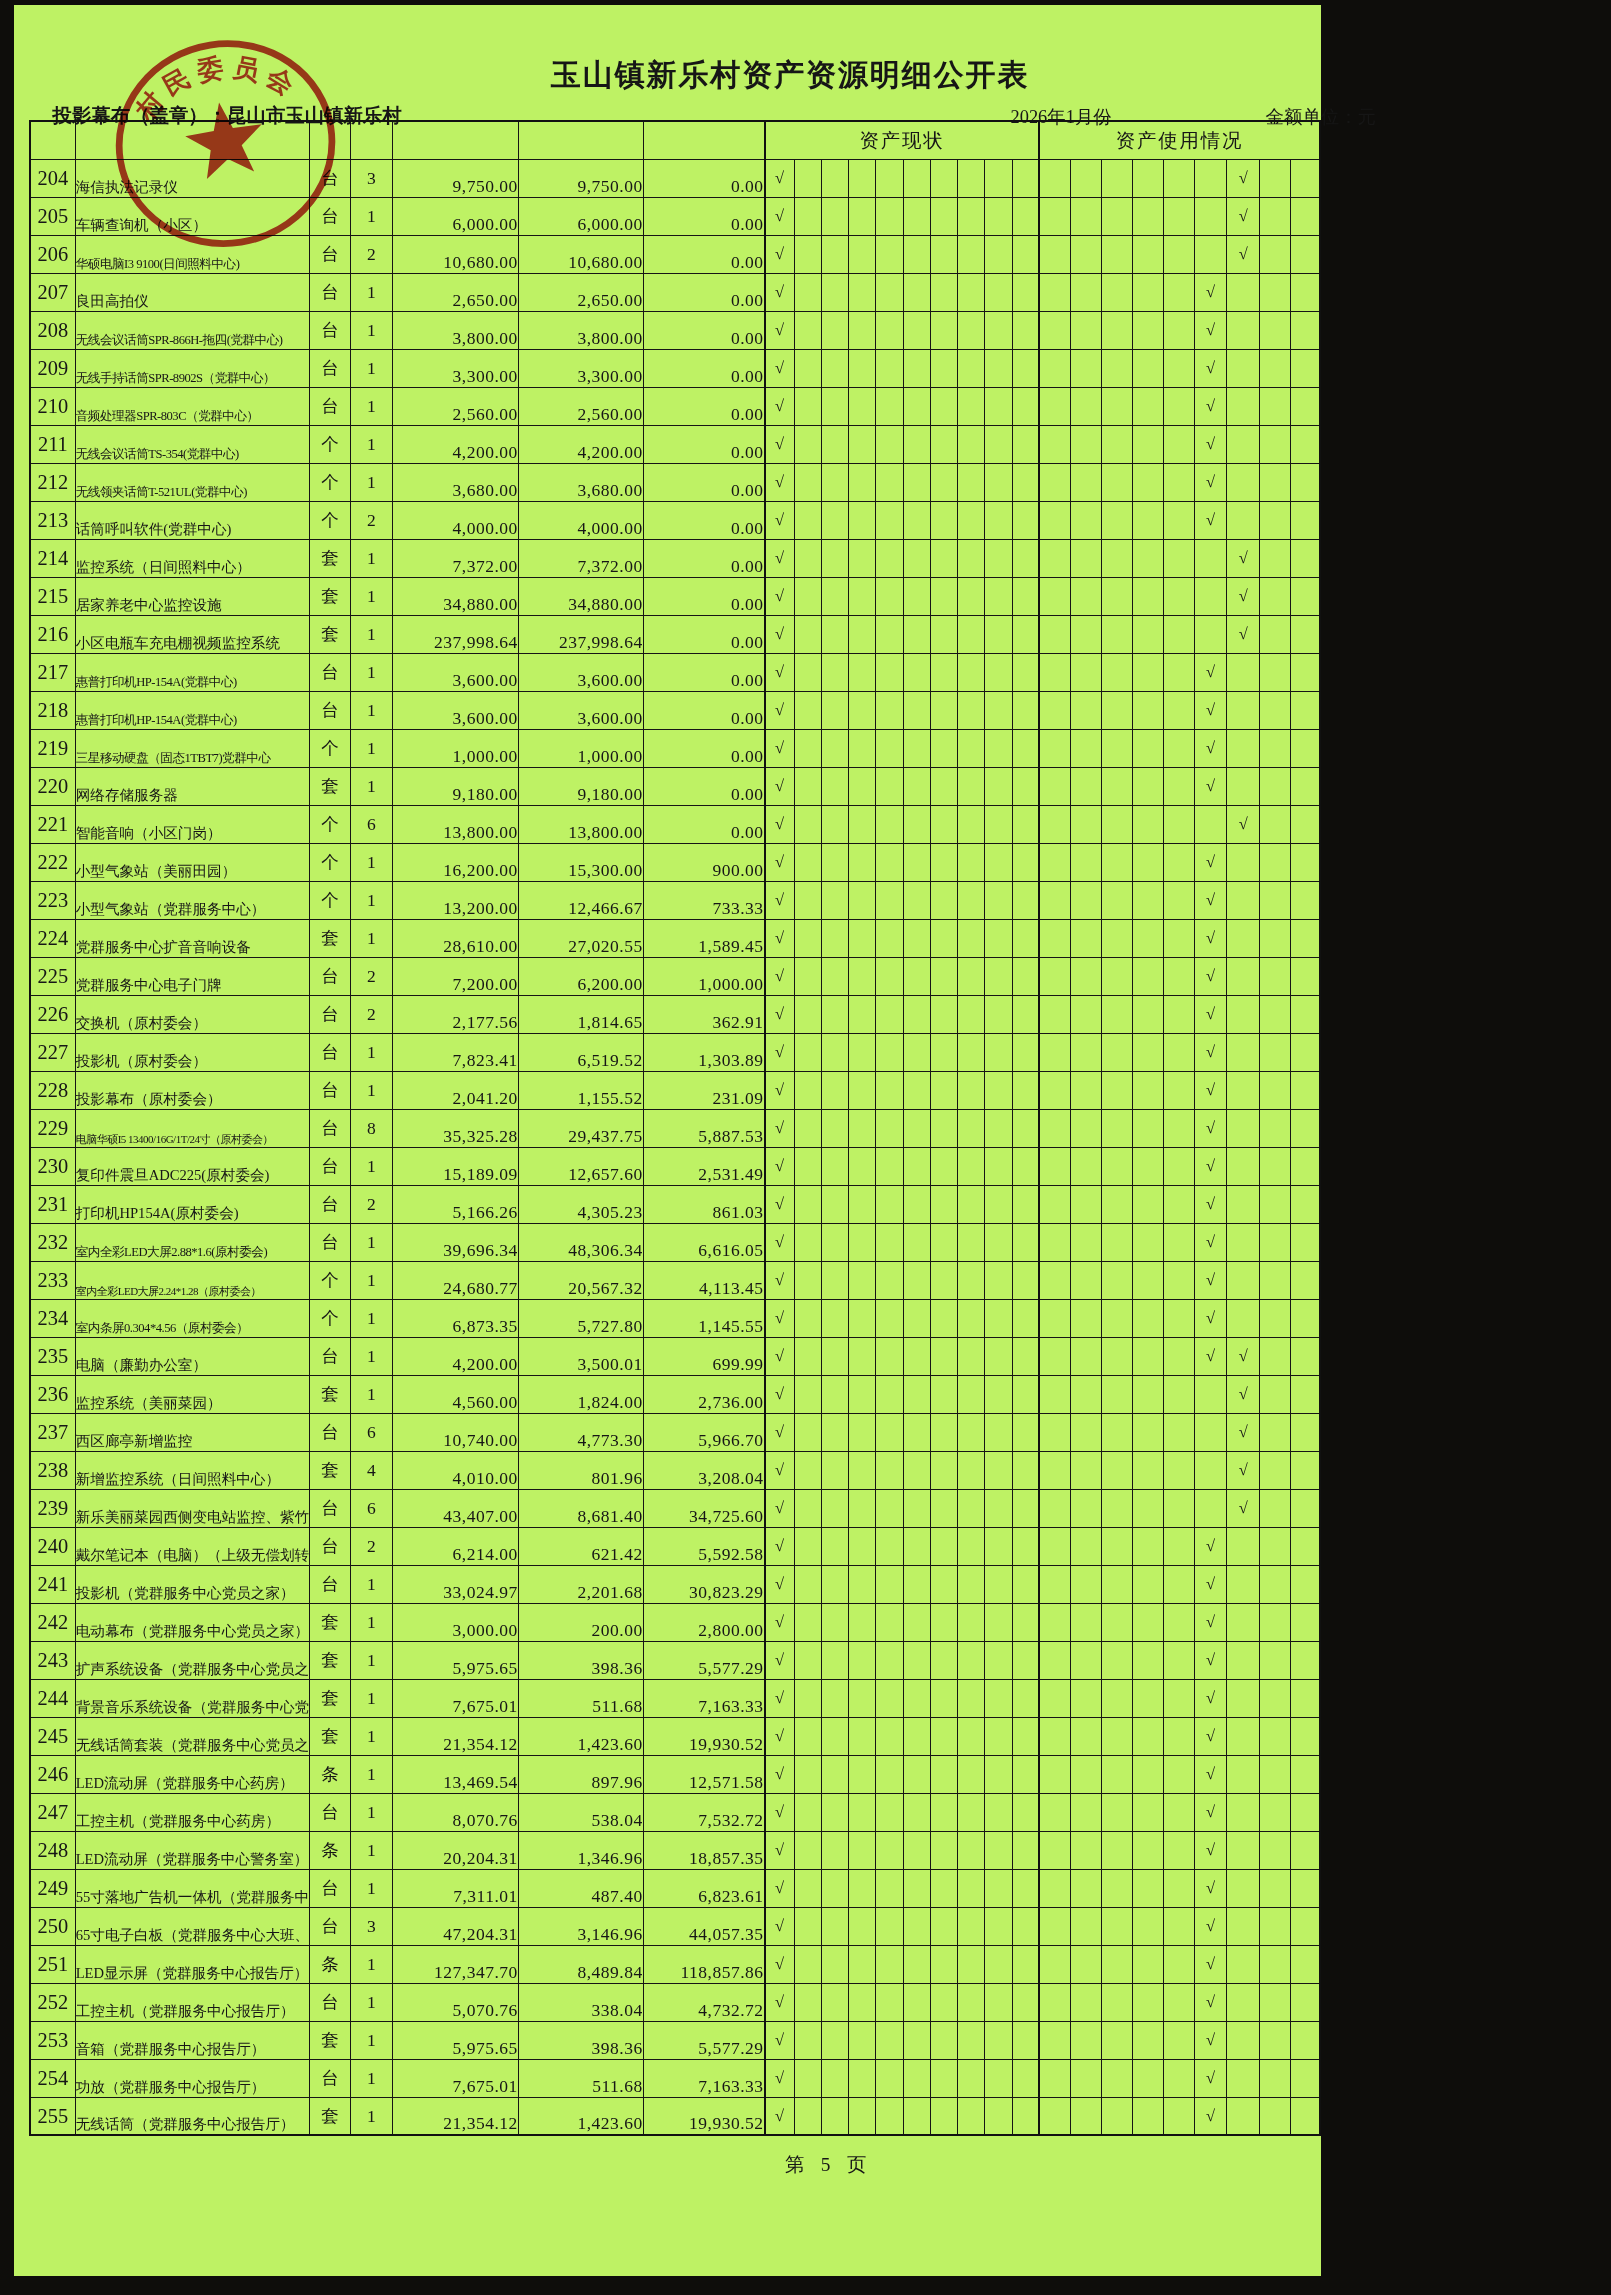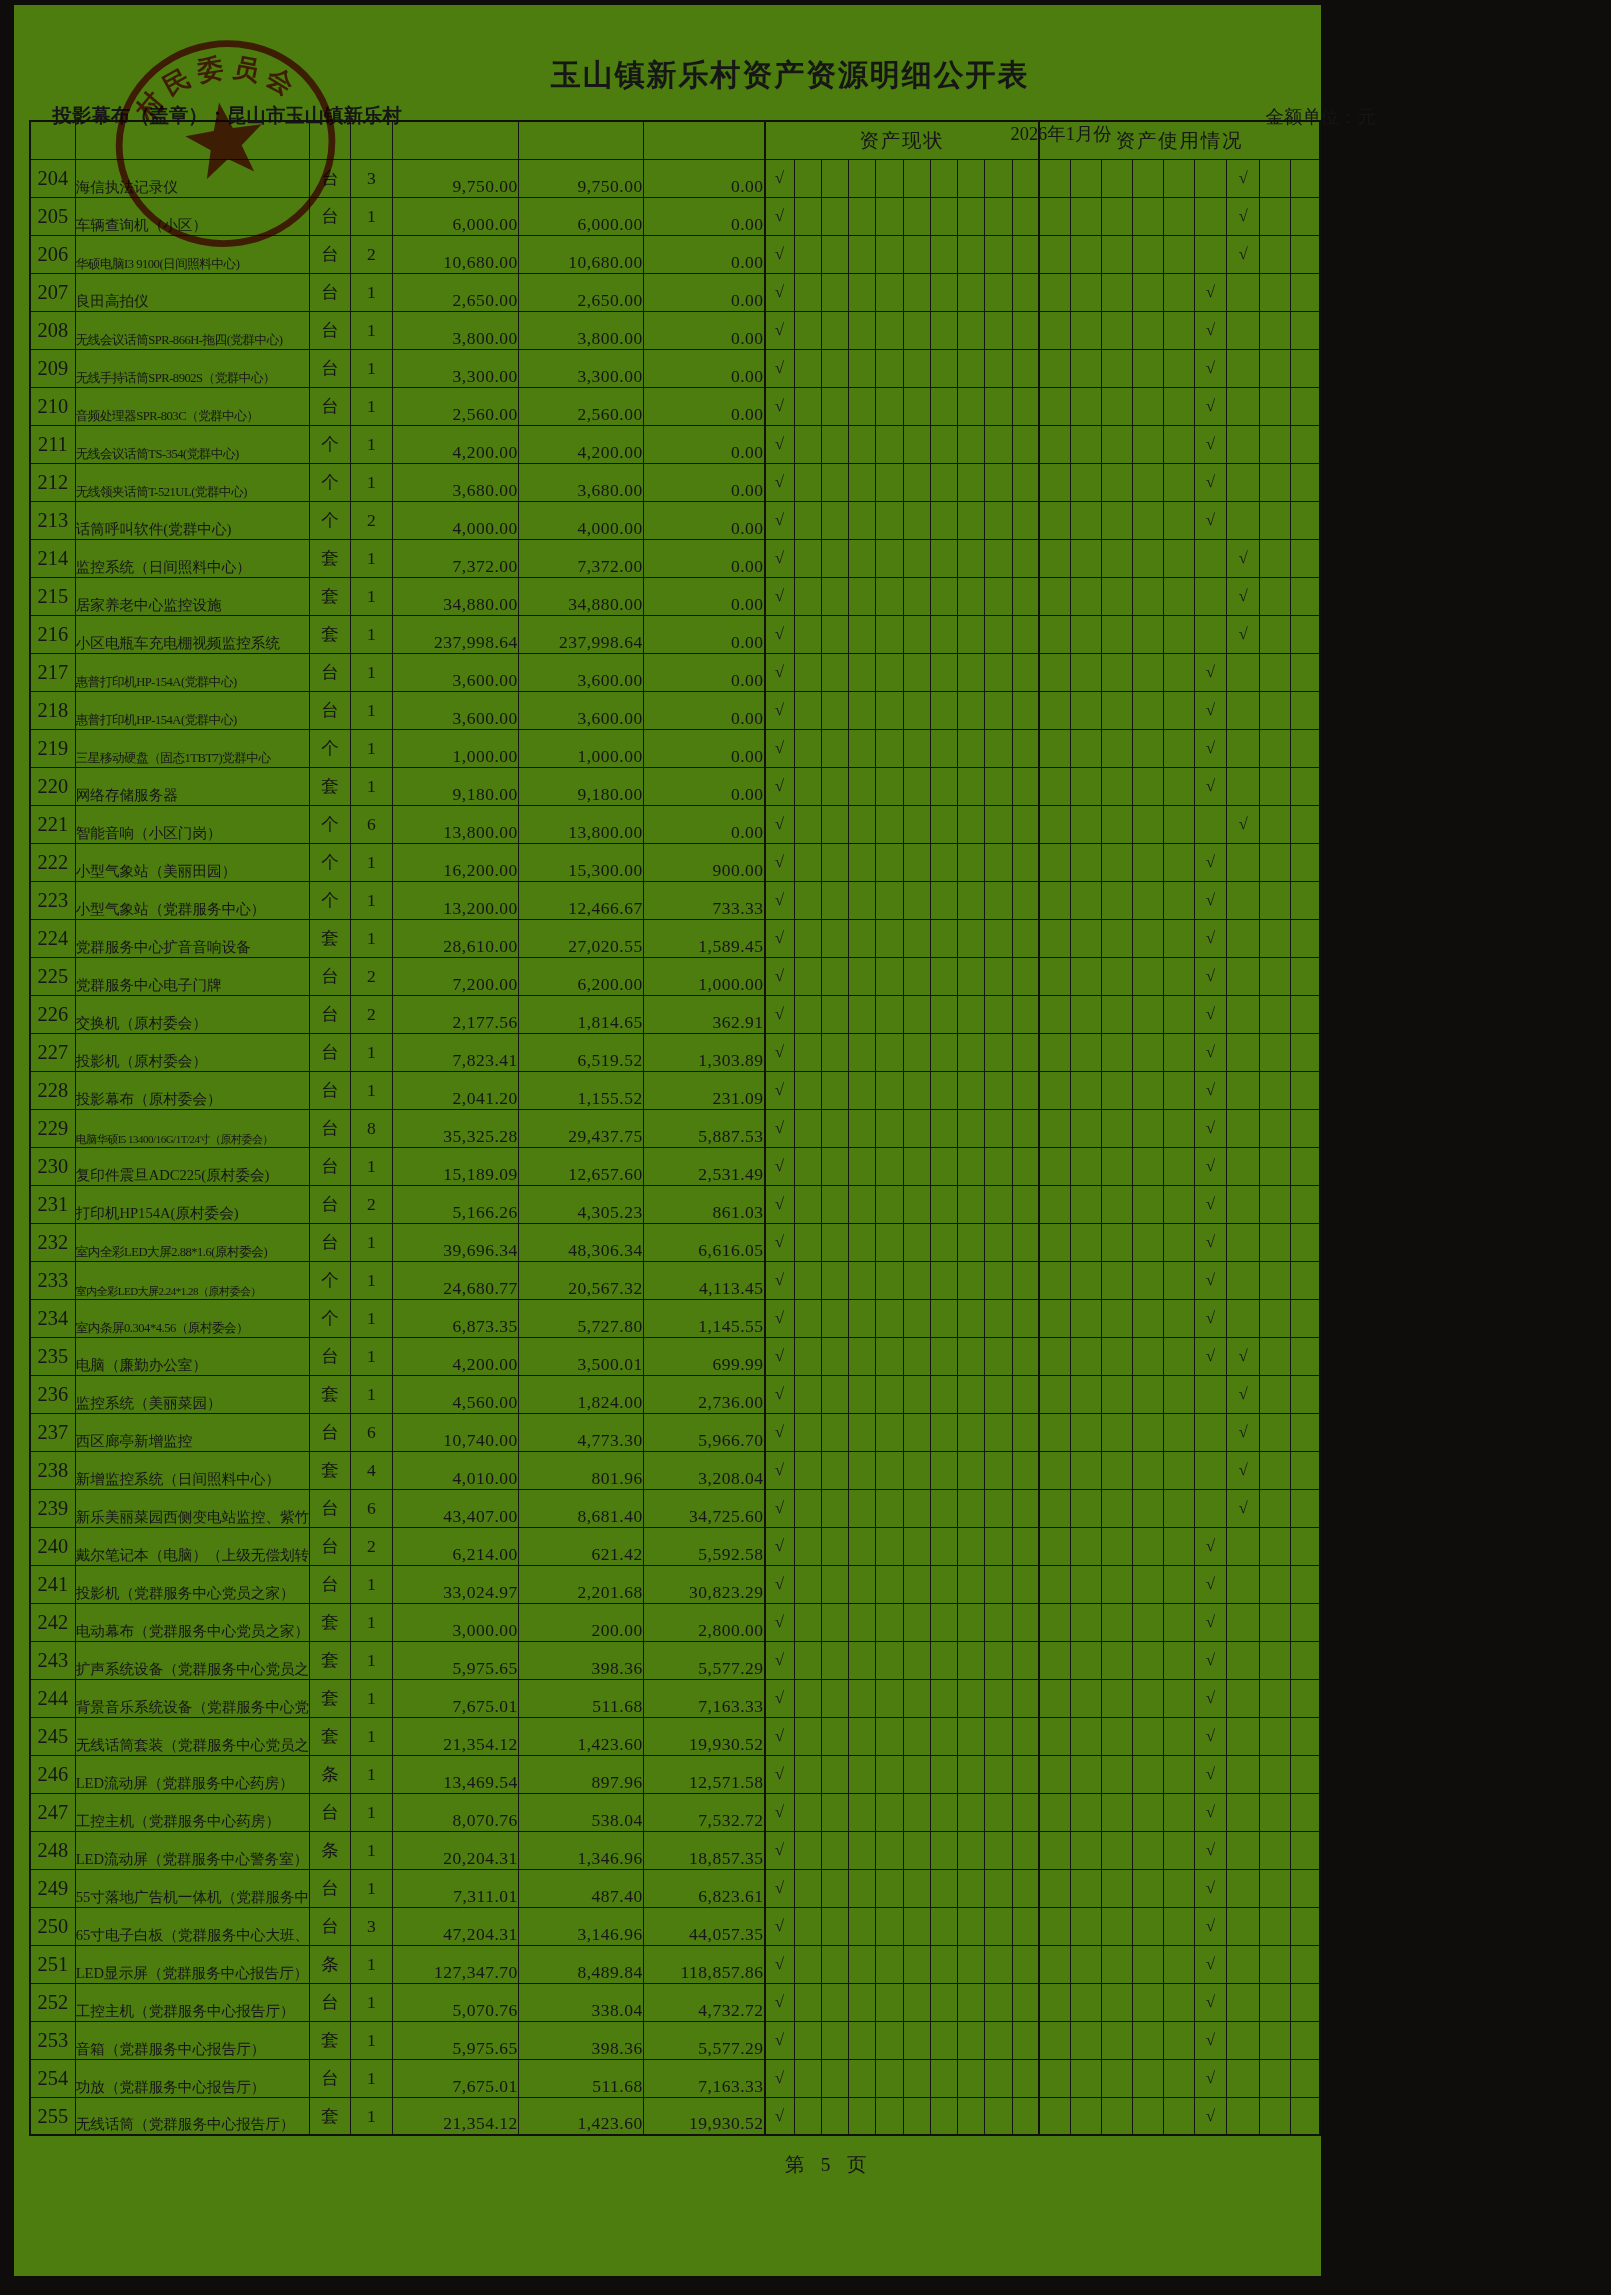--- a/index.html
+++ b/index.html
@@ -3,28 +3,28 @@
 <meta charset="utf-8">
 <style>
   html,body{margin:0;padding:0;}
   body{
     width:1612px;height:2296px;position:relative;background:#0e0d0b;
     font-family:"Liberation Serif","DejaVu Serif",serif;color:#161616;
     overflow:hidden;
   }
   .paper{
     position:absolute;left:13.6px;top:4.9px;width:1307px;height:2271px;
-    background:#4d7c0f;
+    background:#bef264;
   }
   .doc-title{
     position:absolute;left:0;top:50px;width:1553px;text-align:center;
     font-size:30px;font-weight:bold;letter-spacing:1.9px;
   }
   .meta-unit{position:absolute;left:39px;top:97px;font-size:19.4px;font-weight:600;}
-  .meta-period{position:absolute;left:902px;top:116px;width:291px;text-align:center;font-size:18.4px;}
+  .meta-period{position:absolute;left:902px;top:99px;width:291px;text-align:center;font-size:18.4px;}
   .meta-amount{position:absolute;left:1252px;top:99px;width:281px;font-size:18.4px;}
   table.asset{
     position:absolute;left:15.5px;top:115px;border-collapse:collapse;table-layout:fixed;
     border:2.9px solid #111;
   }
   table.asset td,table.asset th{
     border:1.9px solid #151515;padding:0;overflow:hidden;white-space:nowrap;
     background:transparent;font-weight:normal;
   }
   th.grp{font-size:19.4px;font-weight:600;height:37px;letter-spacing:1.9px;}

